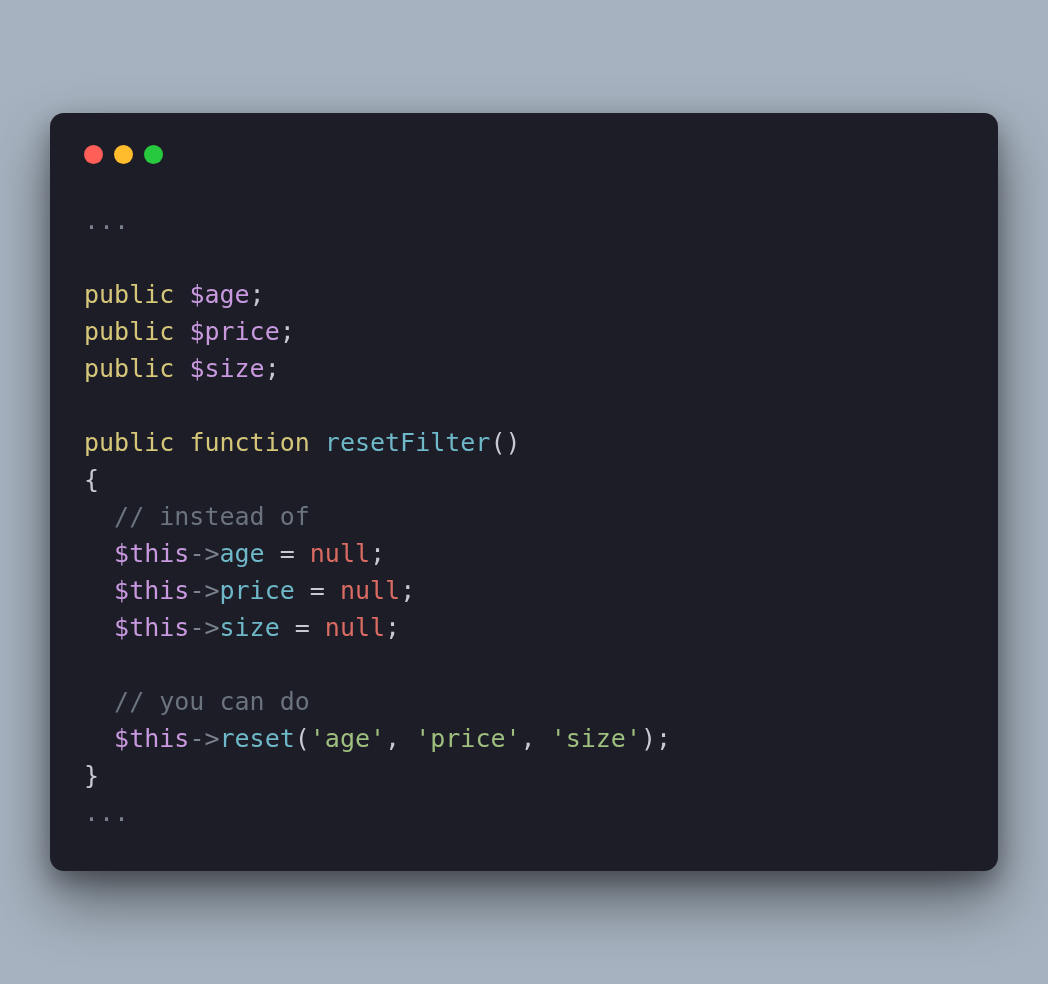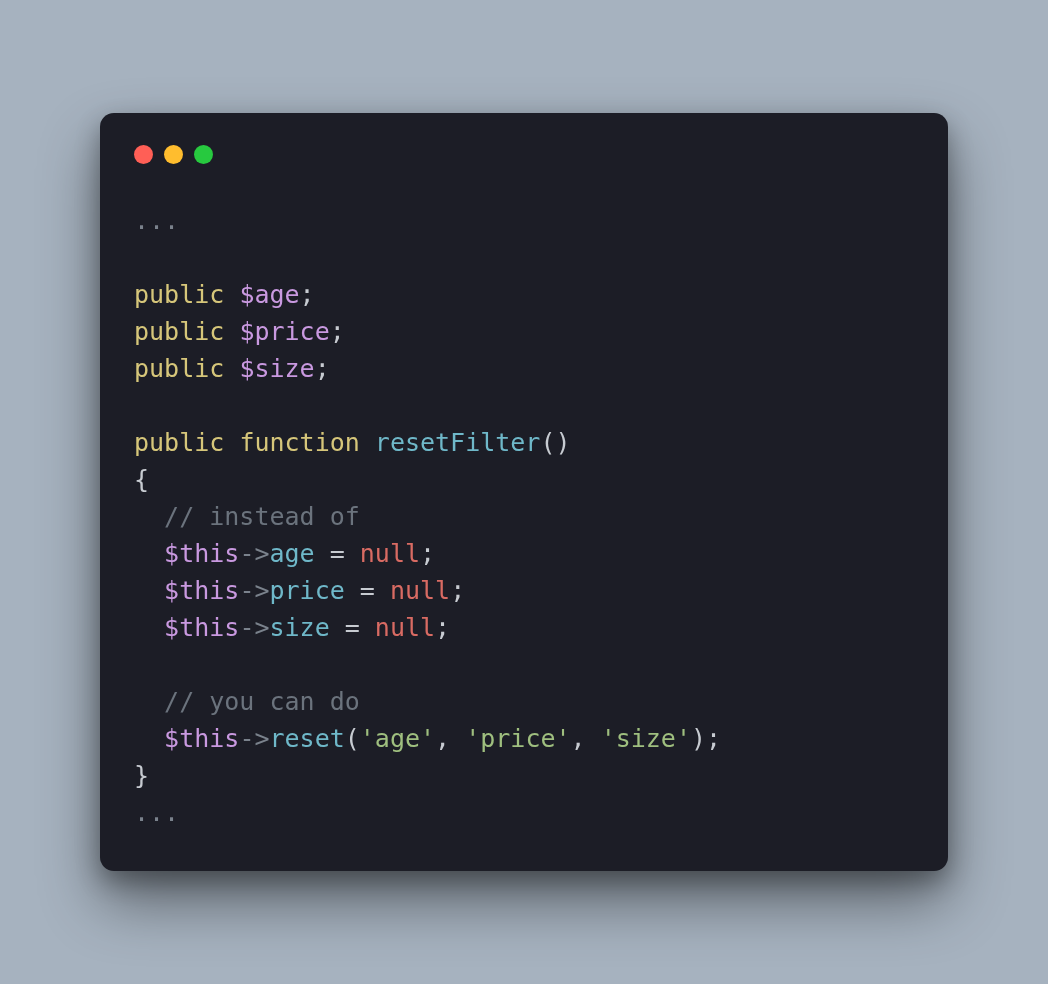--- a/index.html
+++ b/index.html
@@ -5,21 +5,21 @@
   * { margin: 0; padding: 0; box-sizing: border-box; }
   html, body { width: 1048px; height: 984px; }
   body {
     background: #a6b2bf;
     display: flex;
     align-items: center;
     justify-content: center;
     font-family: ui-monospace, "SF Mono", "Menlo", "Consolas", monospace;
   }
   .window {
-    width: 848px;
+    width: 948px;
     background: #1c1d26;
     border-radius: 14px;
     box-shadow: 0 30px 60px rgba(0,0,0,0.45), 0 10px 25px rgba(0,0,0,0.30);
     padding: 28px 34px 40px 34px;
   }
   .traffic-lights {
     display: flex;
     gap: 11px;
     margin-bottom: 38px;
     margin-top: 4px;

